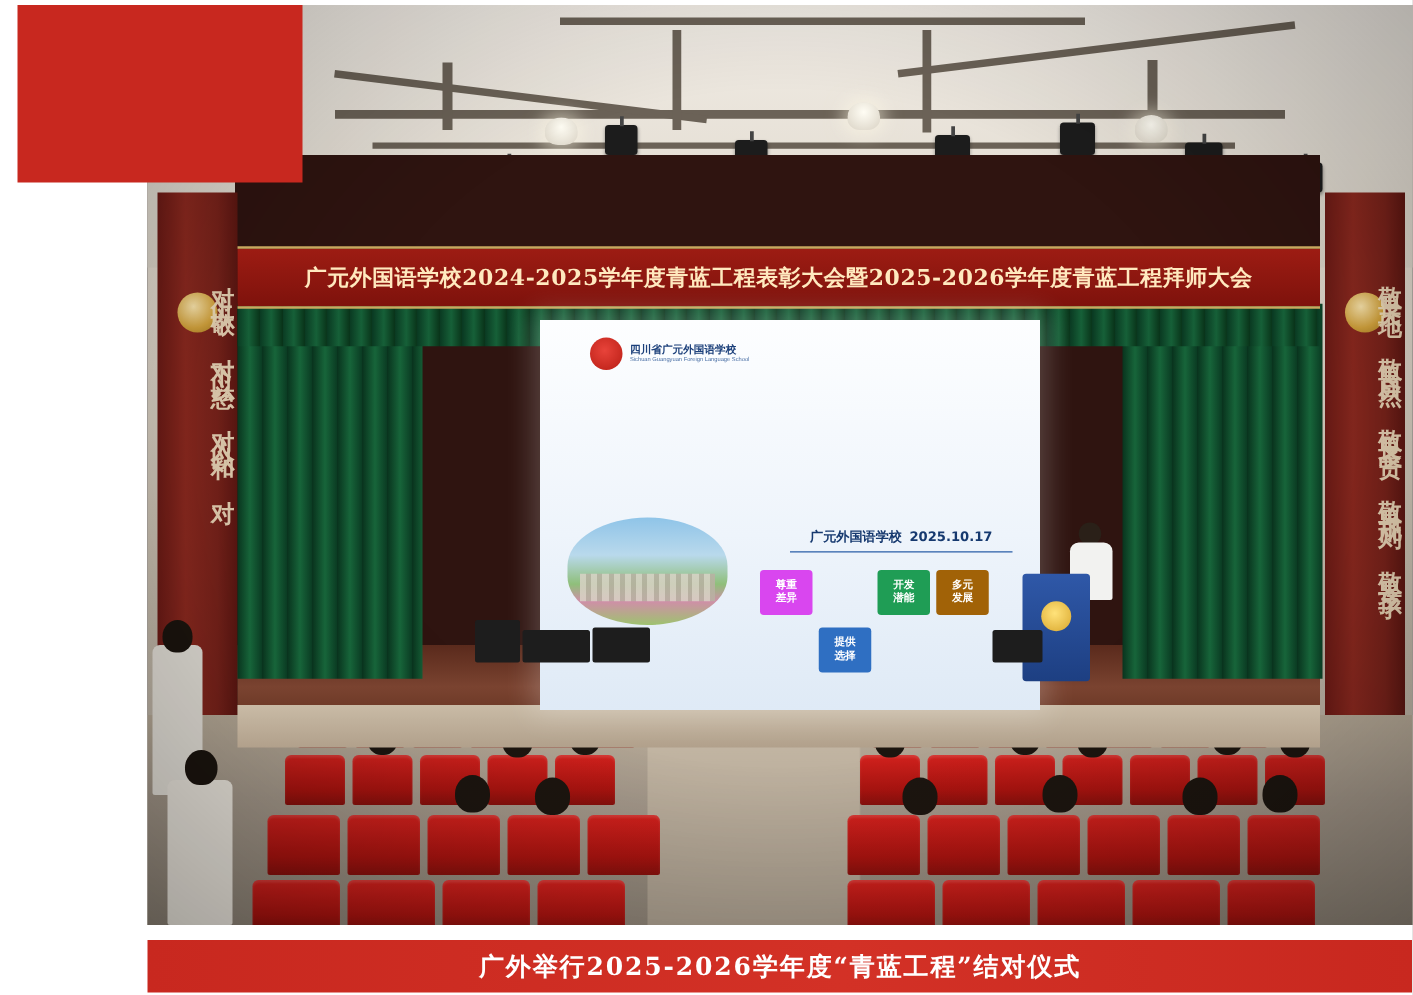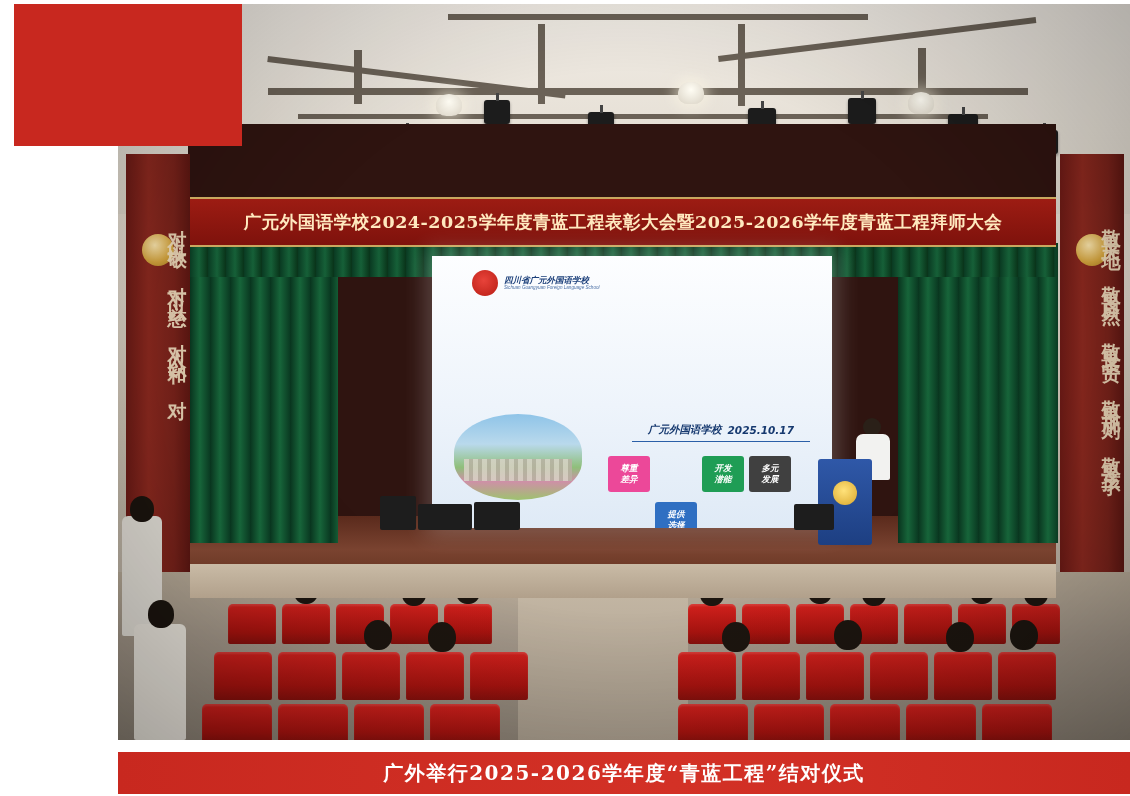--- a/index.html
+++ b/index.html
@@ -59,22 +59,22 @@
      background:repeating-linear-gradient(90deg,#0b3a22 0px,#145b33 9px,#0a3620 19px,#10built 20px);
      z-index:10;}
   .curtain.l{left:72px;width:148px;
      background:repeating-linear-gradient(90deg,#09341e 0px,#17653a 10px,#0a3a22 20px);}
   .curtain.r{right:72px;width:160px;
      background:repeating-linear-gradient(90deg,#09341e 0px,#17653a 10px,#0a3a22 20px);}
   .curtain-top{position:absolute;left:72px;top:239px;width:866px;height:34px;
      background:repeating-linear-gradient(90deg,#0a3a22 0px,#166038 9px,#093319 18px);z-index:11;}
 
   
-  .screen{position:absolute;left:314px;top:252px;width:400px;height:272px;background:#f4f7fb;
-     z-index:13;box-shadow:0 0 22px 6px rgba(255,255,255,.22);overflow:hidden;font-style:italic;}
+  .screen{position:absolute;left:314px;top:252px;width:400px;height:312px;background:#f4f7fb;
+     z-index:13;box-shadow:0 0 22px 6px rgba(255,255,255,.22);overflow:hidden;}
   .screen-inner{position:absolute;inset:0;background:linear-gradient(180deg,#fdfeff 0%,#eef4fb 55%,#dfeaf6 100%);}
   .sch-logo{position:absolute;left:40px;top:14px;display:flex;align-items:center;gap:6px;}
   .sch-logo .badge{width:26px;height:26px;border-radius:50%;
      background:radial-gradient(circle at 45% 40%,#e8433a,#b81d14);}
   .sch-logo .t1{font-size:8.5px;color:#1b3f7a;font-weight:bold;line-height:1.25;
      font-family:"DejaVu Sans","Liberation Sans",sans-serif;}
   .sch-logo .t2{font-size:4.6px;color:#4a6fa5;line-height:1.3;}
   .scr-title{position:absolute;left:0;width:100%;text-align:center;color:#c0201a;font-weight:bold;
      font-family:"DejaVu Sans","Liberation Sans",sans-serif;letter-spacing:1px;}
   .scr-t1{top:88px;font-size:13.5px;}
@@ -181,33 +181,33 @@
           <div class="t1">四川省广元外国语学校</div>
           <div class="t2">Sichuan Guangyuan Foreign Language School</div>
         </div>
       </div>
       <div class="scr-photo"></div>
       <div class="scr-date">
         <span>广元外国语学校</span>
         <span>2025.10.17</span>
       </div>
       <div class="chips">
-        <div class="chip" style="background:#ec4899;">
+        <div class="chip" style="background:#d946ef;">
           <span>尊重</span>
           <span>差异</span>
         </div>
         <div class="chip" style="background:#2f6fc2;margin-top:46px;">
           <span>提供</span>
           <span>选择</span>
         </div>
         <div class="chip" style="background:#1f9d55;">
           <span>开发</span>
           <span>潜能</span>
         </div>
-        <div class="chip" style="background:#404040;">
+        <div class="chip" style="background:#a16207;">
           <span>多元</span>
           <span>发展</span>
         </div>
       </div>
     </div>
 
     <div class="speaker">
       <div class="head"></div>
       <div class="body"></div>
     </div>

